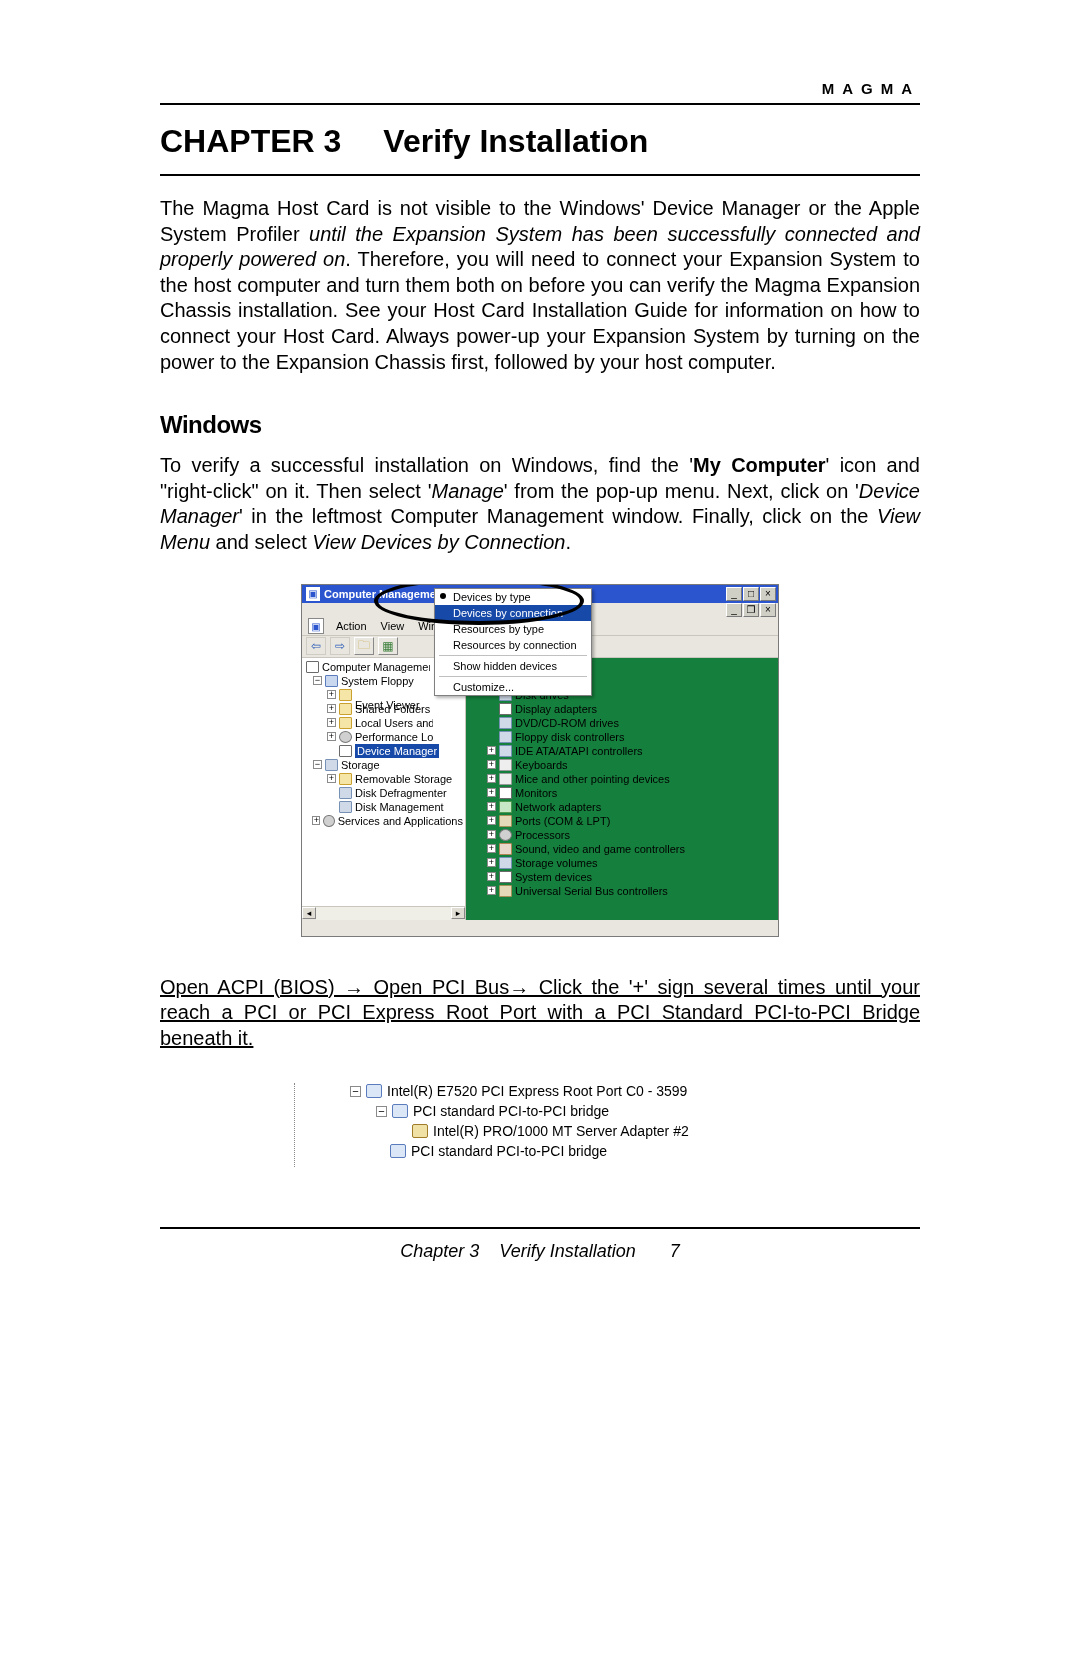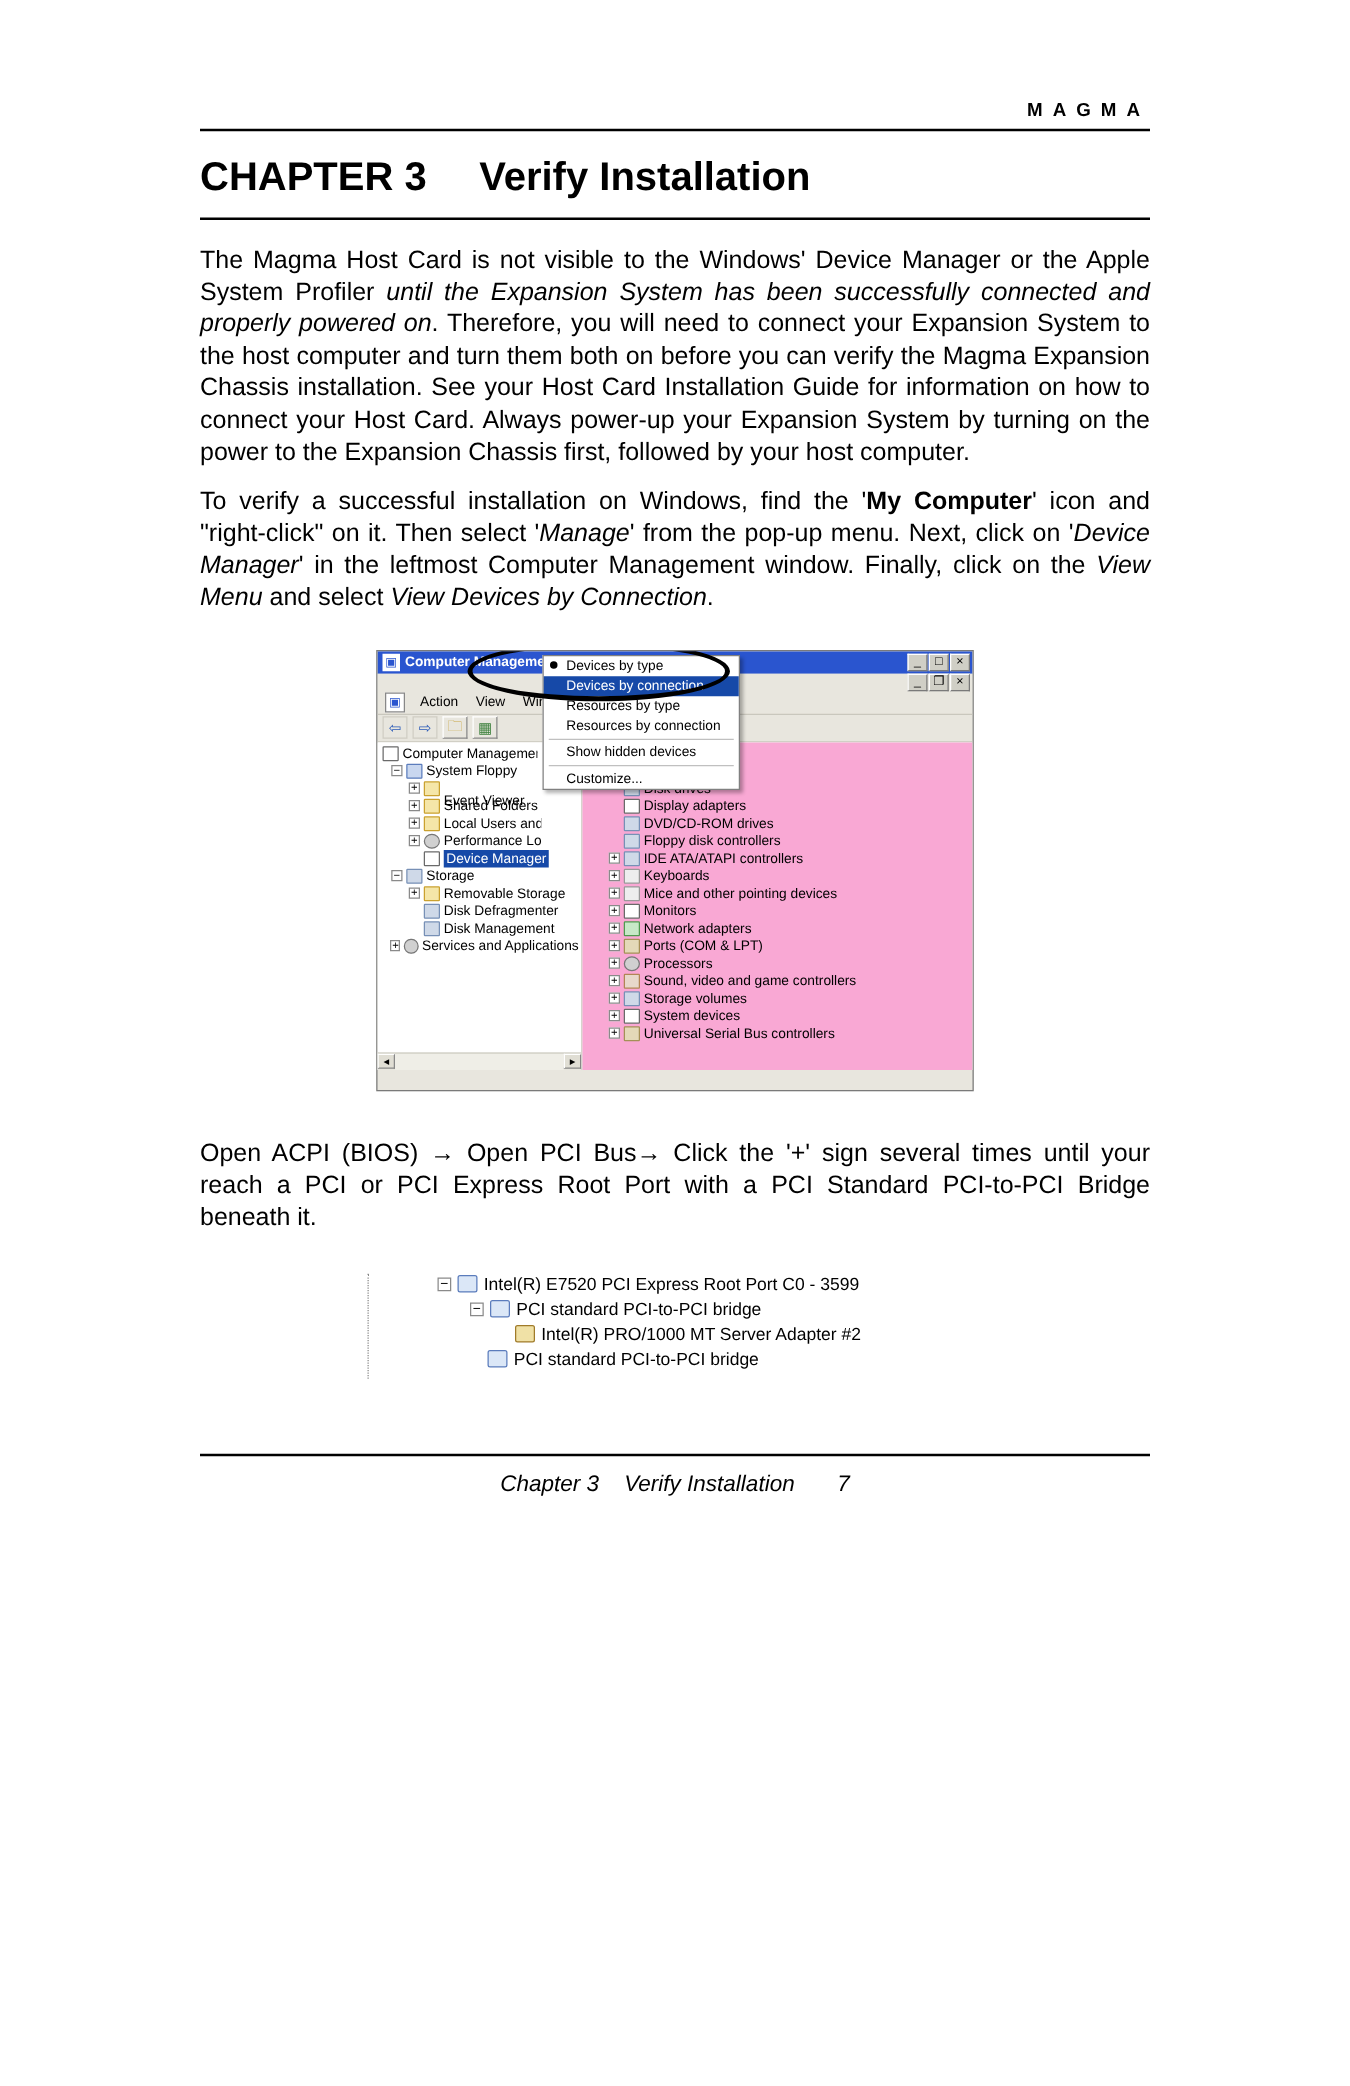--- a/index.html
+++ b/index.html
@@ -51,20 +51,21 @@
     text-align: justify;
     margin-top: 14px;
   }
   .body-para2 .b { font-weight: bold; }
   .body-para2 .i { font-style: italic; }
   .body-para3 {
     font-size: 20px;
     line-height: 1.28;
     text-align: justify;
     margin-top: 38px;
+    text-decoration: underline;
   }
   .footer-rule {
     border-top: 2px solid #000;
     margin-top: 44px;
   }
   .footer-line {
     text-align: center;
     font-size: 18px;
     padding-top: 12px;
   }
@@ -144,21 +145,21 @@
   .tbtn.folder{color:#caa94a;}
   .tbtn.grid{color:#3a7f3a;}
   .cm-body { display:flex; height: 262px; background:#fff; }
   .cm-left {
     width: 164px;
     border-right:1px solid #c9c7bd;
     background:#fff;
     position:relative;
     overflow:hidden;
   }
-  .cm-right { flex:1; background:#f9a8d4; position:relative; overflow:hidden; }
+  .cm-right { flex:1; background:#15803d; position:relative; overflow:hidden; }
   .tree { padding: 2px 2px 2px 4px; font-size:11px; line-height:14px; }
   .ti { white-space:nowrap; display:flex; align-items:center; gap:3px; height:14px; }
   .pm {
     width:9px;height:9px;border:1px solid #8a8a8a;background:#fff;
     display:inline-flex;align-items:center;justify-content:center;
     font-size:9px;line-height:7px;color:#000;
   }
   .pm-sp{width:9px;height:9px;display:inline-block;}
   .ind { display:inline-block; }
   .ico {
@@ -236,20 +237,21 @@
   <div class="header-brand">MAGMA</div>
 
   <h1 class="chapter-title">
     <span>CHAPTER 3</span><span class="gap"></span><span>Verify Installation</span>
   </h1>
 
   <p class="body-para">
     <span>The Magma Host Card is not visible to the Windows' Device Manager or the Apple System Profiler </span><span class="ital">until the Expansion System has been successfully connected and properly powered on</span><span>. Therefore, you will need to connect your Expansion System to the host computer and turn them both on before you can verify the Magma Expansion Chassis installation. See your Host Card Installation Guide for information on how to connect your Host Card. Always power-up your Expansion System by turning on the power to the Expansion Chassis first, followed by your host computer.</span>
   </p>
 
+  <h2 class="section-head">Windows</h2>
 
   <p class="body-para2">
     <span>To verify a successful installation on Windows, find the '</span><span class="b">My Computer</span><span>' icon and "right-click" on it. Then select '</span><span class="i">Manage</span><span>' from the pop-up menu. Next, click on '</span><span class="i">Device Manager</span><span>' in the leftmost Computer Management window. Finally, click on the </span><span class="i">View Menu</span><span> and select </span><span class="i">View Devices by Connection</span><span>.</span>
   </p>
 
   <div class="cm-window">
     <div class="ellipse"></div>
 
     <div class="cm-title">
       <span class="cm-title-icon">▣</span>

